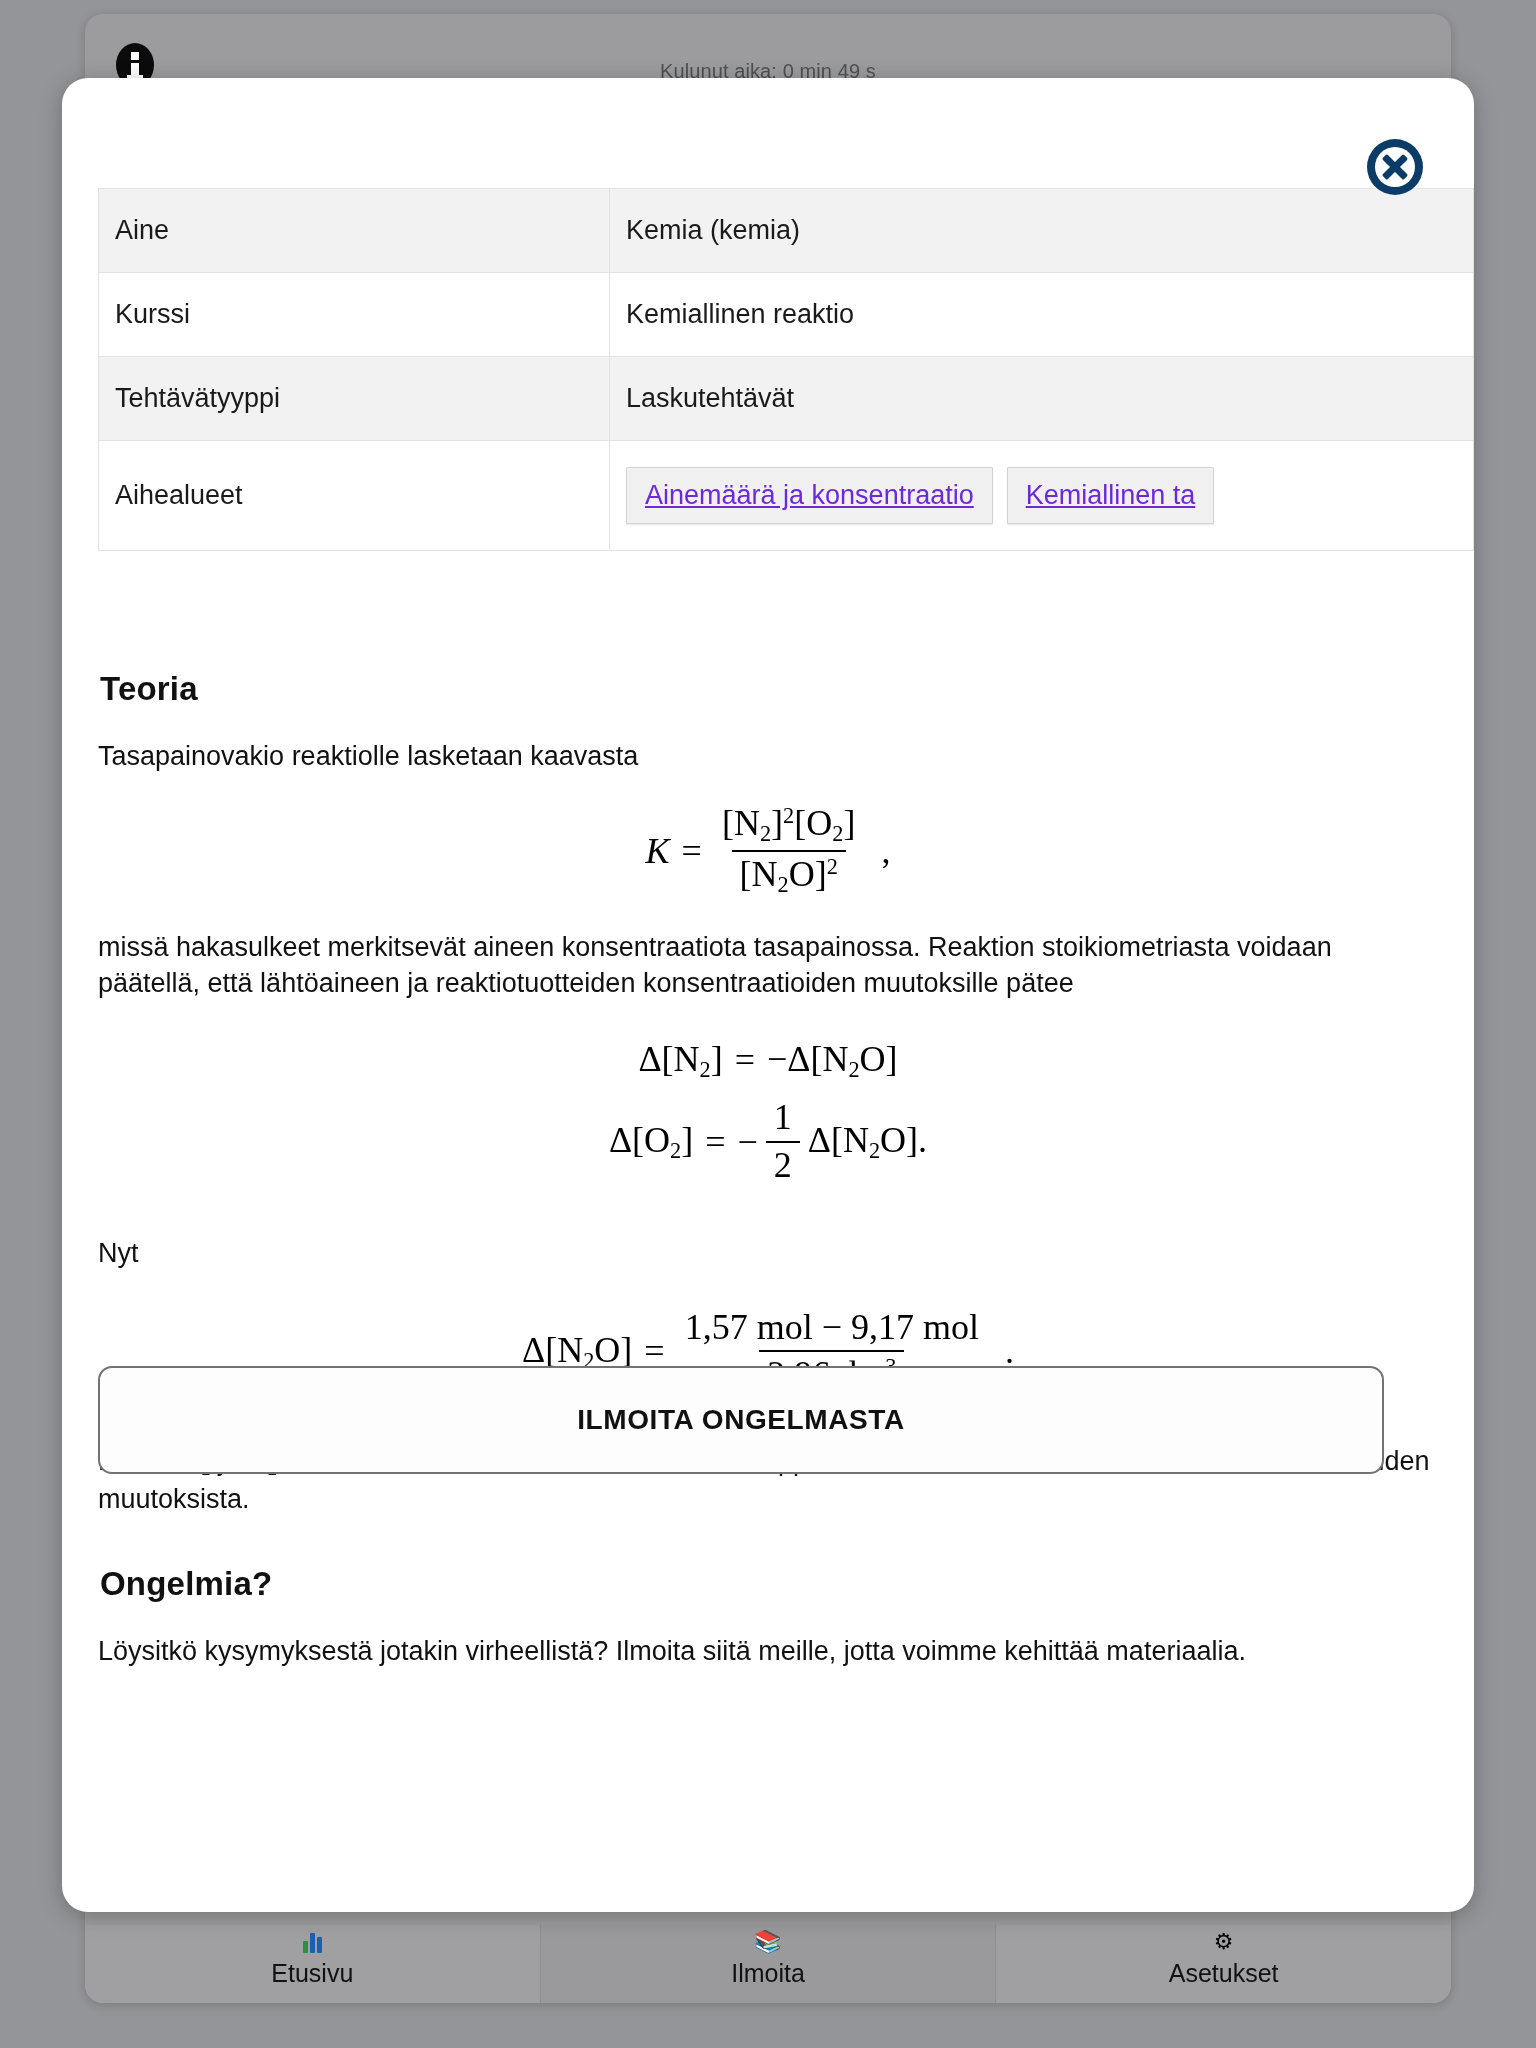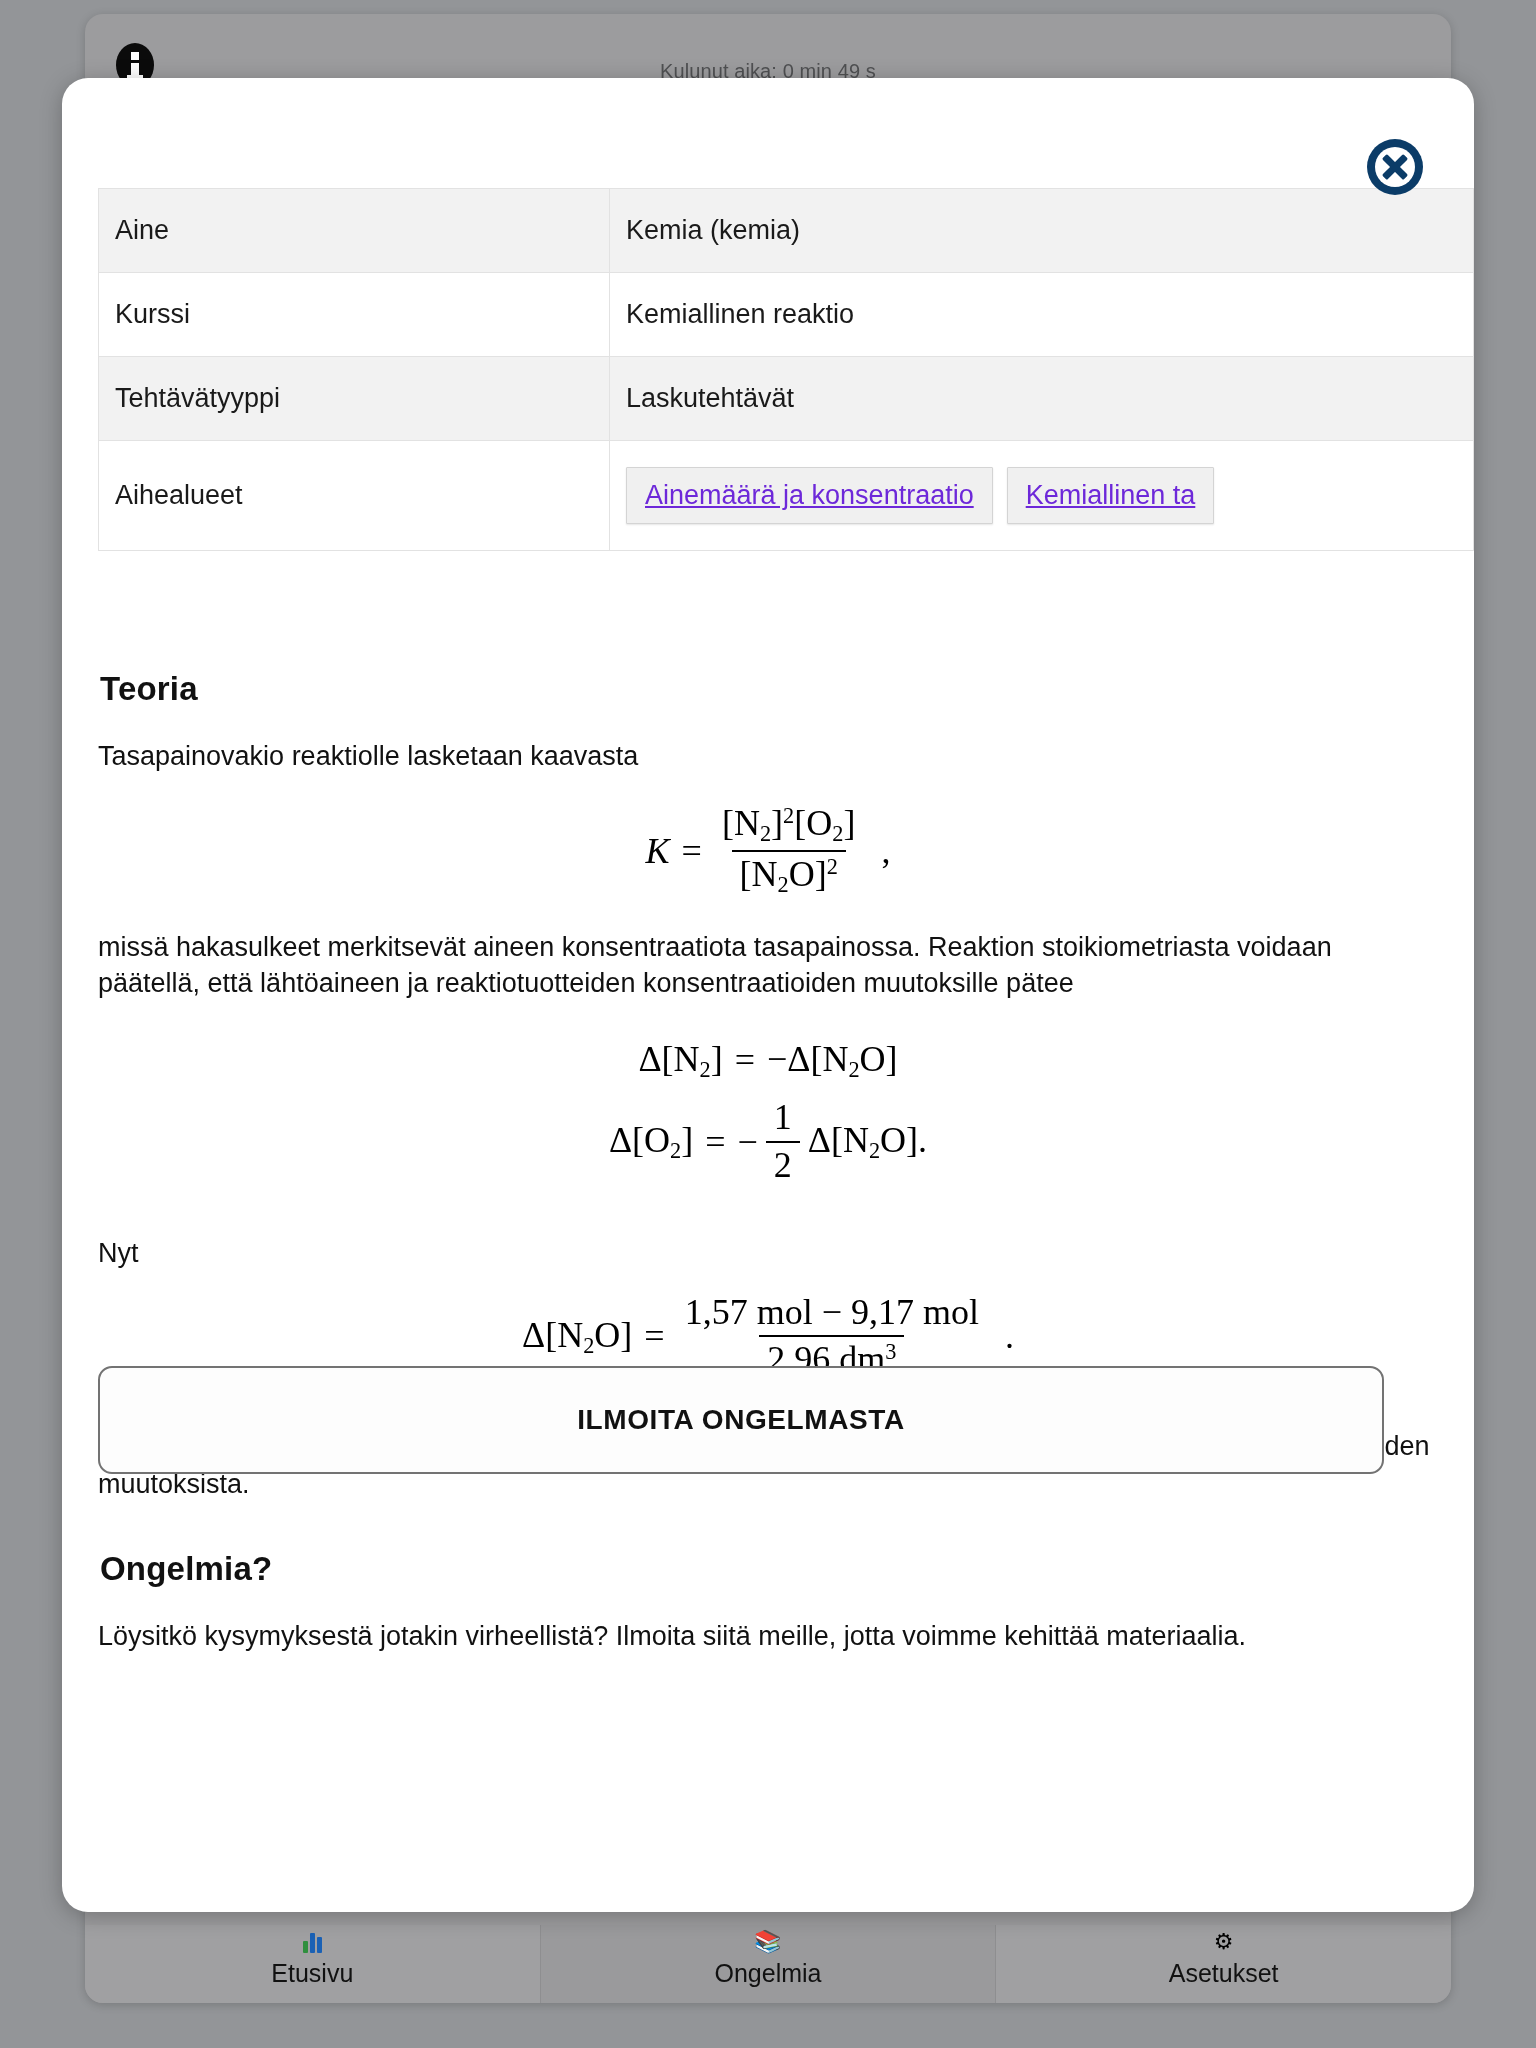--- a/index.html
+++ b/index.html
@@ -264,21 +264,21 @@
           <i class="b1"></i>
           <i class="b2"></i>
           <i class="b3"></i>
         </div>
     </div>
     <div class="tab-label">Etusivu</div>
   </div>
 
   <div class="tab-item active">
     <div class="tab-icon">📚</div>
-    <div class="tab-label">Ongelmia</div>
+    <div class="tab-label">Ilmoita</div>
   </div>
 
   <div class="tab-item">
     <div class="tab-icon">⚙</div>
     <div class="tab-label">Asetukset</div>
   </div>
 
 </div>
 
 <div id="modal">
@@ -361,21 +361,21 @@
           <span class="frac">
             <span class="num">1</span>
             <span class="den">2</span>
           </span>
           <span style="margin-left:-4px;"><span>Δ[N</span><sub>2</sub><span>O].</span></span>
         </div>
       </div>
 
       <p class="para" style="margin-top:50px;">Nyt</p>
 
-      <div class="math" style="margin-top:21px;">
+      <div class="math" style="margin-top:36px;">
         <div class="mrow">
           <span><span>Δ[N</span><sub>2</sub><span>O]</span></span>
           <span>=</span>
           <span class="frac">
             <span class="num">1,57 mol − 9,17 mol</span>
             <span class="den"><span>2,96 dm</span><sup>3</sup></span>
           </span>
           <span class="comma-after">.</span>
         </div>
       </div>

